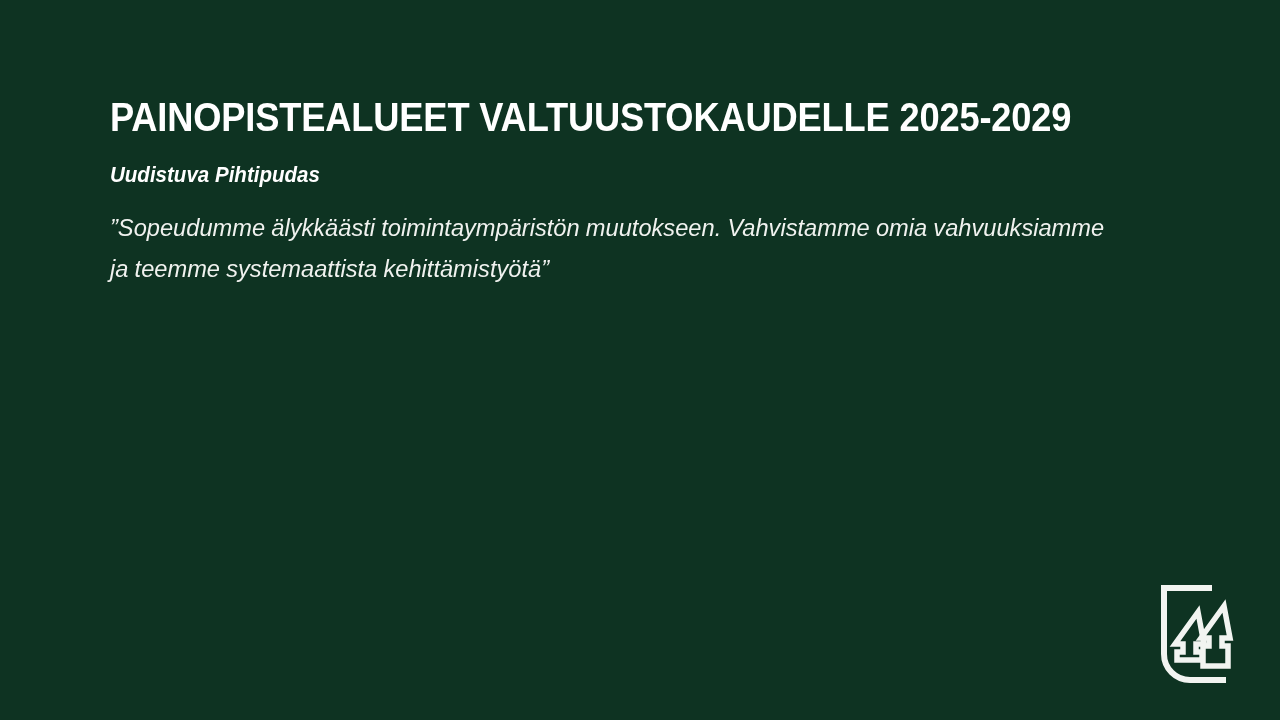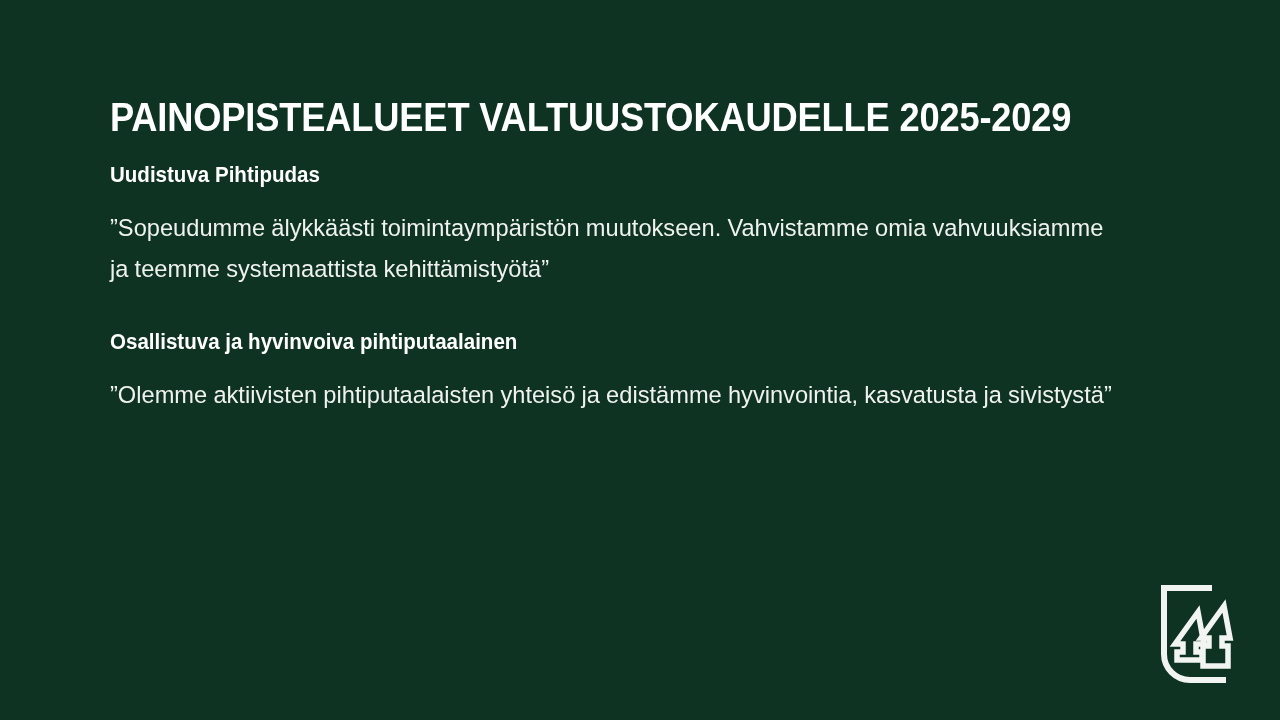--- a/index.html
+++ b/index.html
@@ -41,20 +41,21 @@
     transform: scaleX(0.885);
     transform-origin: left center;
     white-space: nowrap;
     margin: 0 0 22px 0;
     padding: 0;
   }
 
   .block {
     margin: 0;
     padding: 0;
+    font-style: italic;
   }
 
   .block-heading {
     font-family: "Liberation Sans", sans-serif;
     font-weight: 700;
     font-size: 21.5px;
     line-height: 26px;
     color: #ffffff;
     transform: scaleX(0.955);
     transform-origin: left center;
@@ -106,25 +107,20 @@
       <div class="block-heading">Uudistuva Pihtipudas</div>
       <div class="sp-1"></div>
       <div class="block-quote">”Sopeudumme älykkäästi toimintaympäristön muutokseen.  Vahvistamme omia vahvuuksiamme ja teemme systemaattista kehittämistyötä”</div>
     </div>
 
     <div class="sp-2"></div>
 
 
     <div class="sp-2"></div>
 
-    <div class="block">
-      <div class="block-heading">Osallistuva ja hyvinvoiva pihtiputaalainen</div>
-      <div class="sp-1"></div>
-      <div class="block-quote">”Olemme aktiivisten pihtiputaalaisten yhteisö ja edistämme hyvinvointia, kasvatusta ja sivistystä”</div>
-    </div>
 
   </div>
 
   <div class="logo">
     <svg viewBox="0 0 104 108" xmlns="http://www.w3.org/2000/svg">
 
       <path d="M 58 6 L 10 6 L 10 72 A 26 26 0 0 0 36 98 L 72 98" fill="none" stroke="#f2f4f1" stroke-width="6" stroke-linecap="butt" stroke-linejoin="miter"></path>
 
       <path d="M 44 30 L 21 62 L 29 62 L 29 70 L 23 70 L 23 78 L 48 78 L 48 70 L 42 70 L 42 62 L 50 62 Z" fill="none" stroke="#f2f4f1" stroke-width="5.5" stroke-linejoin="miter"></path>
 

